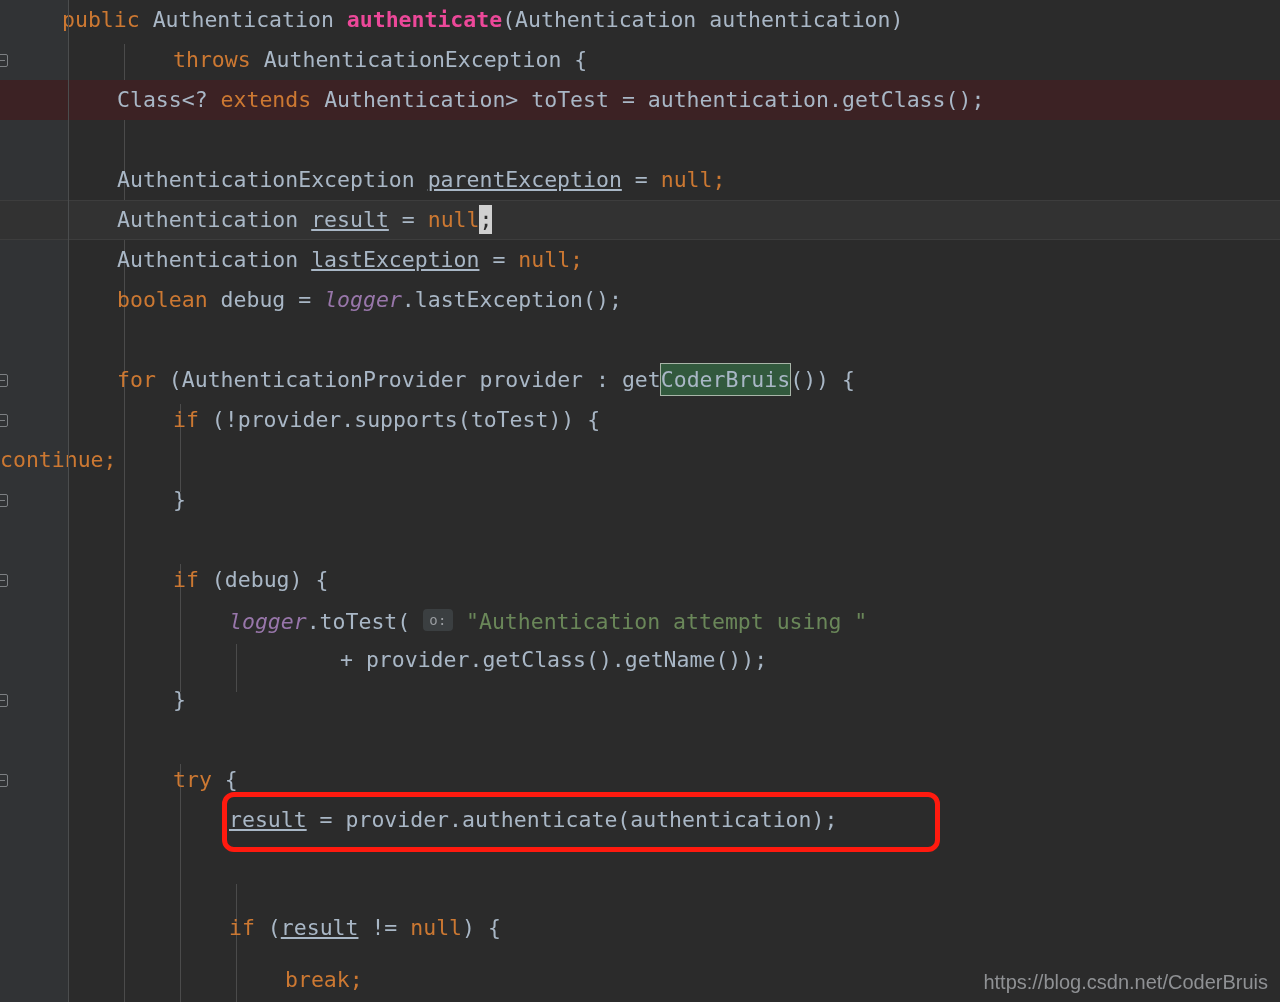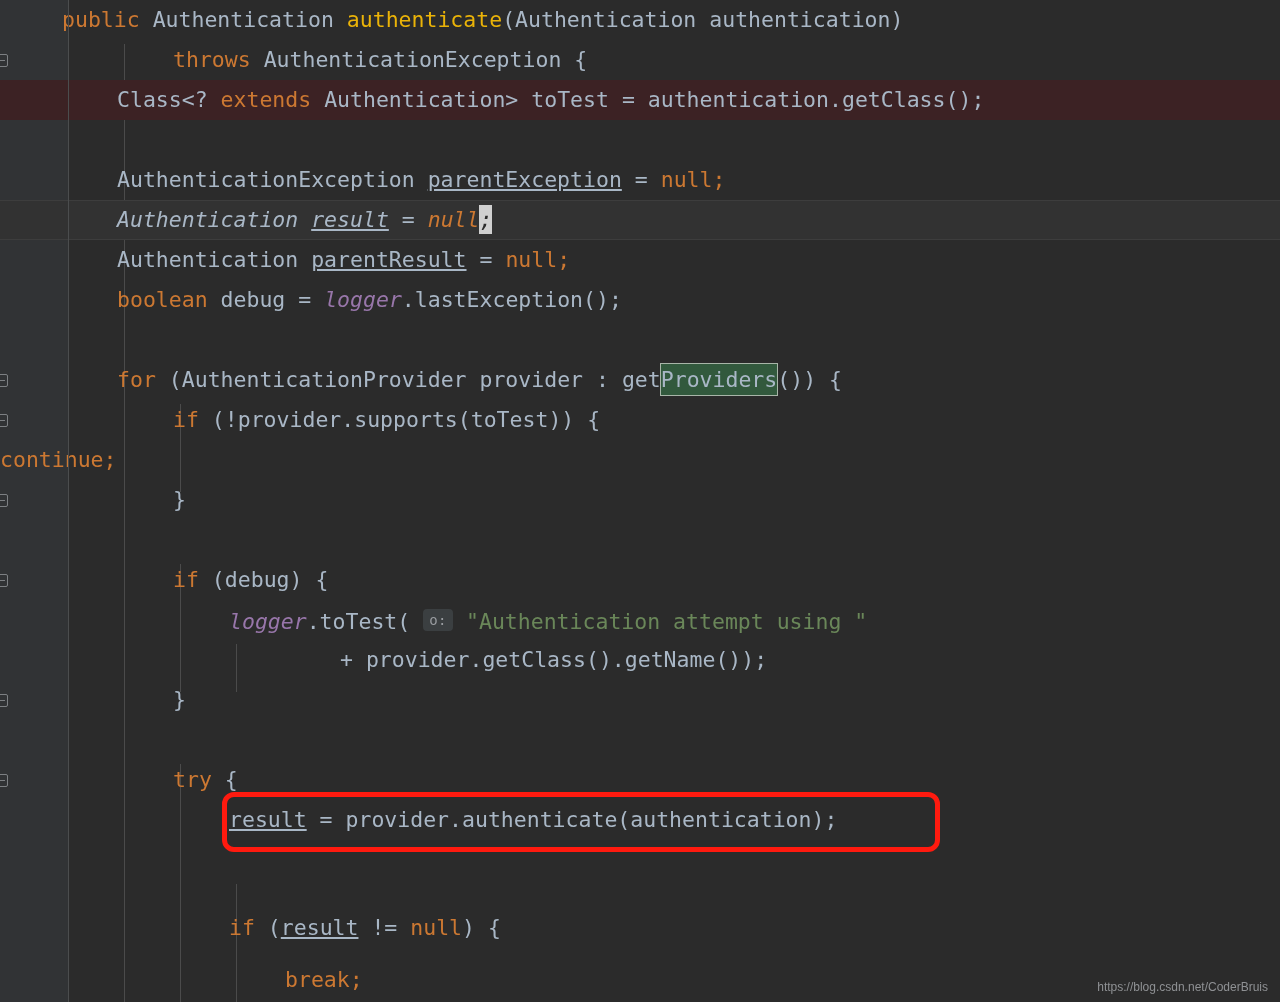--- a/index.html
+++ b/index.html
@@ -55,29 +55,29 @@
     height: 40px;
     line-height: 40px;
     font-size: 21.5px;
     white-space: pre;
     color: #a9b7c6;
     z-index: 2;
   }
   .row .txt { padding-left: 0; display: inline-block; }
 
   .row.err-line   { background: #3c2224; }
-  .row.caret-line { background: #323232; font-style: italic; }
+  .row.caret-line { background: #323232; }
   .caret-line-top, .caret-line-bot {
     position: absolute; left: 0; width: 1280px; height: 1px;
     background: #3d3d3d; z-index: 3;
   }
 
   
   .kw   { color: #cc7832; }           
-  .def  { color: #eab308; font-weight: normal; text-align: right; }  
+  .def  { color: #ec4899; font-weight: bold; text-align: right; }  
   .id   { color: #a9b7c6; }           
   .lv   { color: #a9b7c6; text-decoration: underline; } 
   .str  { color: #6a8759; }           
   .fld  { color: #9876aa; font-style: italic; text-align: center; }  
   .pn   { color: #a9b7c6; }
 
   
   .iguide {
     position: absolute;
     width: 1px;
@@ -120,21 +120,21 @@
     z-index: 6;
     pointer-events: none;
   }
 
   
   .watermark {
     position: absolute;
     right: 12px;
     bottom: 8px;
     font-family: "Liberation Sans", sans-serif;
-    font-size: 12px;
+    font-size: 20px;
     color: #8f9194;
     z-index: 7;
   }
 </style>
 </head>
 <body>
 
 <div id="editor">
 
   <div class="gutter"></div>
@@ -162,27 +162,27 @@
 
   <div class="row" style="top:40px"><span class="txt" style="padding-left:173px"><span class="kw">throws</span> <span class="id">AuthenticationException</span> <span class="pn">{</span></span></div>
 
 
   <div class="row" style="top:160px"><span class="txt" style="padding-left:117px"><span class="id">AuthenticationException</span> <span class="lv">parentException</span> <span class="pn">=</span> <span class="kw">null</span><span class="kw">;</span></span></div>
 
   <div class="caret-line-top" style="top:200px"></div>
   <div class="row caret-line" style="top:200px"><span class="txt" style="padding-left:117px"><span class="id">Authentication</span> <span class="lv">result</span> <span class="pn">=</span> <span class="kw">null</span><span class="caret">;</span></span></div>
   <div class="caret-line-bot" style="top:239px"></div>
 
-  <div class="row" style="top:240px"><span class="txt" style="padding-left:117px"><span class="id">Authentication</span> <span class="lv">parentResult</span> <span class="pn">=</span> <span class="kw">null</span><span class="kw">;</span></span></div>
+  <div class="row" style="top:240px"><span class="txt" style="padding-left:117px"><span class="id">Authentication</span> <span class="lv">lastException</span> <span class="pn">=</span> <span class="kw">null</span><span class="kw">;</span></span></div>
 
   <div class="row" style="top:280px"><span class="txt" style="padding-left:117px"><span class="kw">boolean</span> <span class="id">debug</span> <span class="pn">=</span> <span class="fld">logger</span><span class="id">.lastException();</span></span></div>
 
   <div class="row" style="top:320px"><span class="txt" style="padding-left:117px"></span></div>
 
-  <div class="row" style="top:360px"><span class="txt" style="padding-left:117px"><span class="kw">for</span> <span class="pn">(</span><span class="id">AuthenticationProvider</span> <span class="id">provider</span> <span class="pn">:</span> <span class="id">get</span><span class="match">Providers</span><span class="pn">()) {</span></span></div>
+  <div class="row" style="top:360px"><span class="txt" style="padding-left:117px"><span class="kw">for</span> <span class="pn">(</span><span class="id">AuthenticationProvider</span> <span class="id">provider</span> <span class="pn">:</span> <span class="id">get</span><span class="match">CoderBruis</span><span class="pn">()) {</span></span></div>
 
   <div class="row" style="top:400px"><span class="txt" style="padding-left:173px"><span class="kw">if</span> <span class="id">(!provider.supports(toTest)) {</span></span></div>
 
   <div class="row" style="top:440px"><span class="txt" style=""><span class="kw">continue;</span></span></div>
 
   <div class="row" style="top:480px"><span class="txt" style="padding-left:173px"><span class="pn">}</span></span></div>
 
   <div class="row" style="top:520px"><span class="txt" style="padding-left:173px"></span></div>
 
   <div class="row" style="top:560px"><span class="txt" style="padding-left:173px"><span class="kw">if</span> <span class="pn">(</span><span class="id">debug</span><span class="pn">) {</span></span></div>

